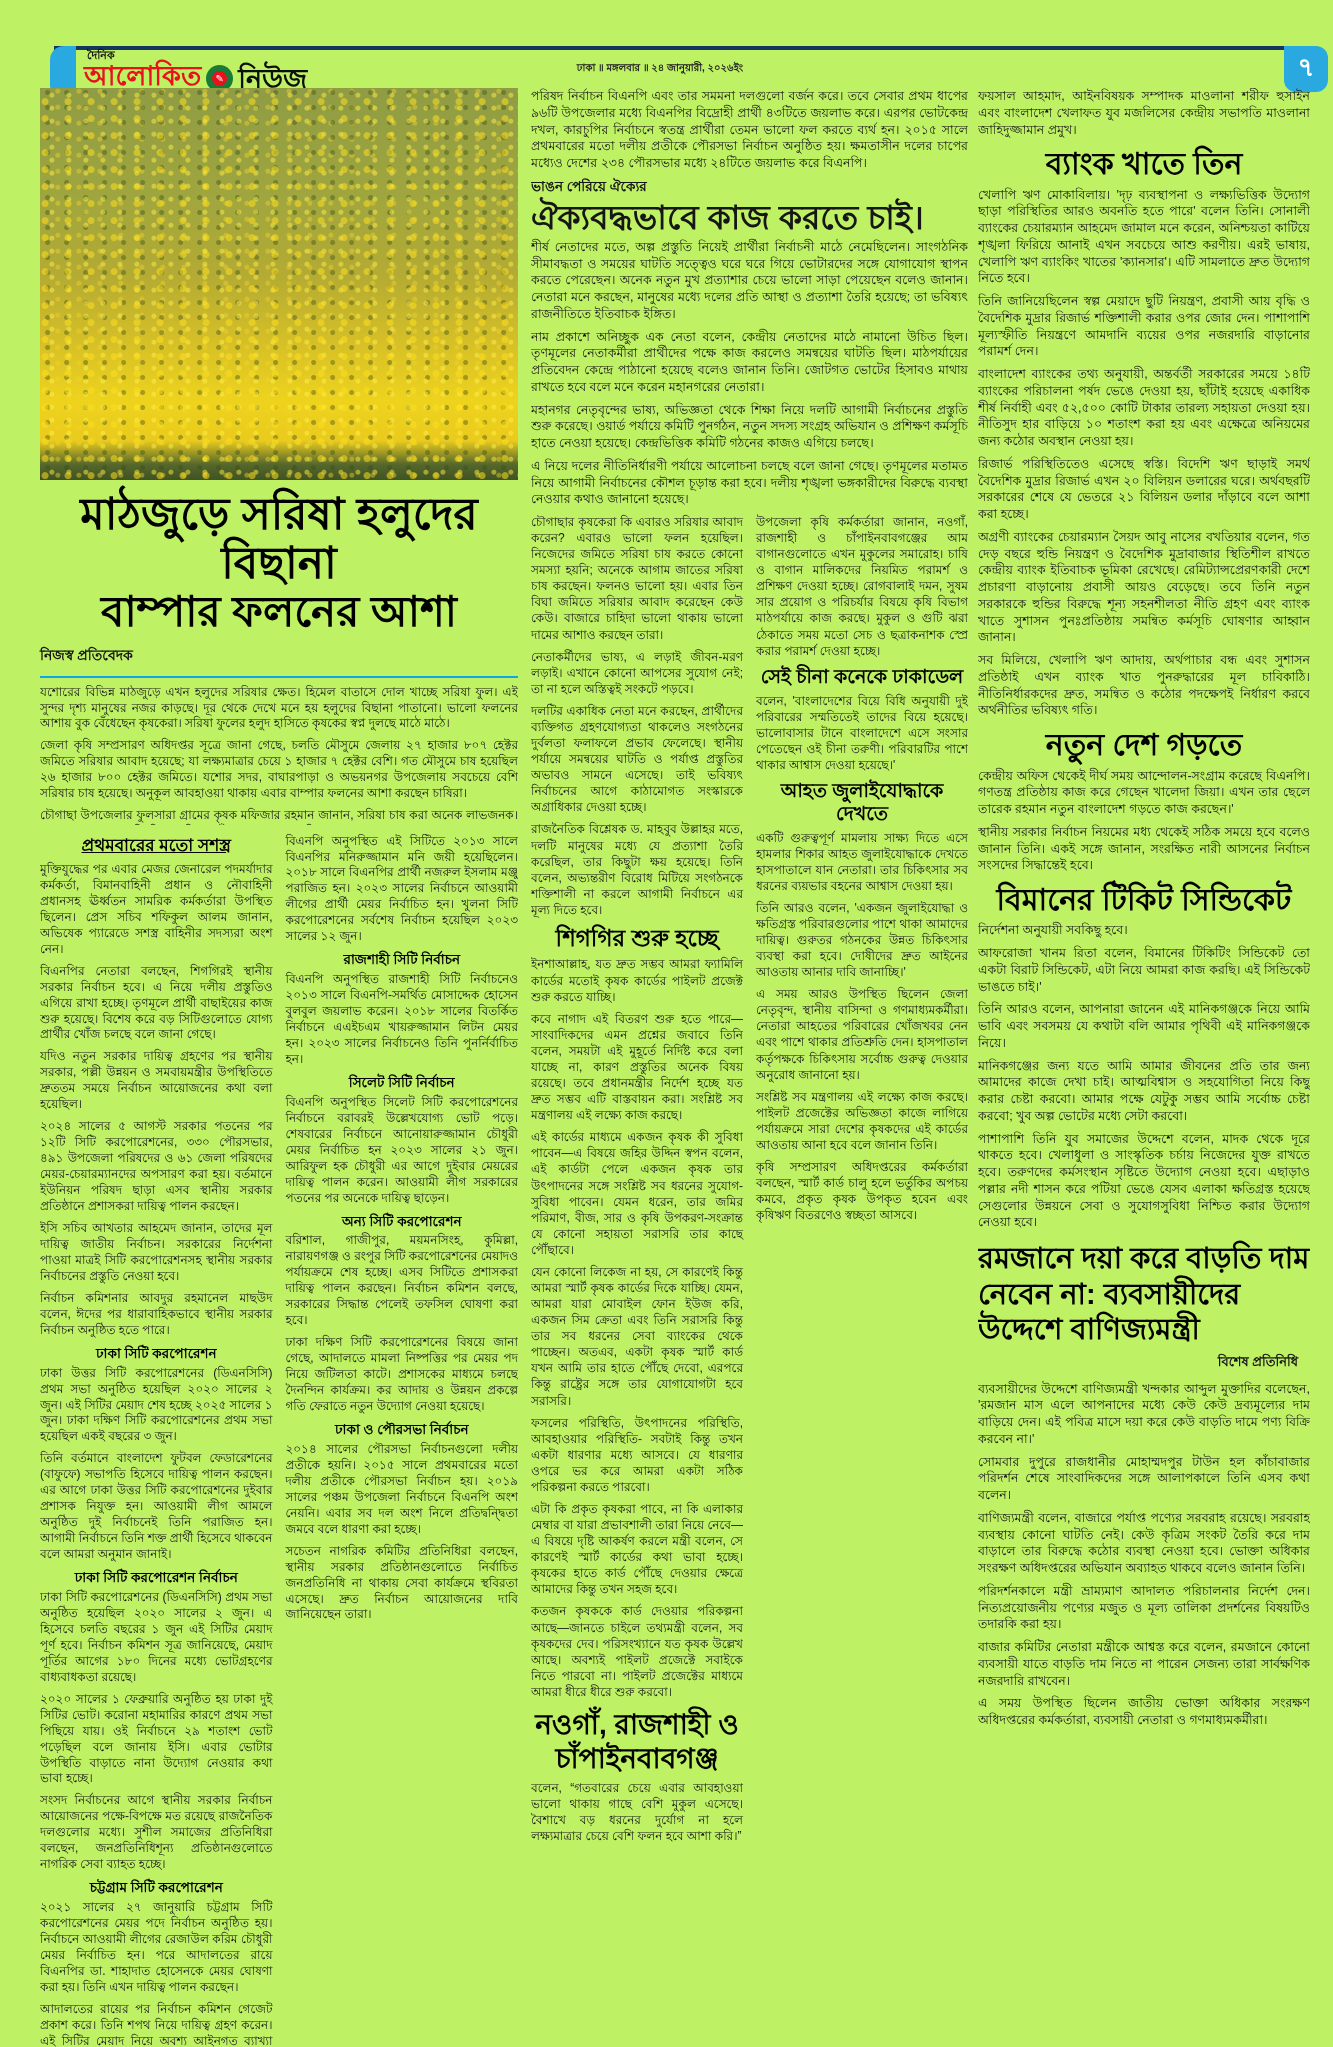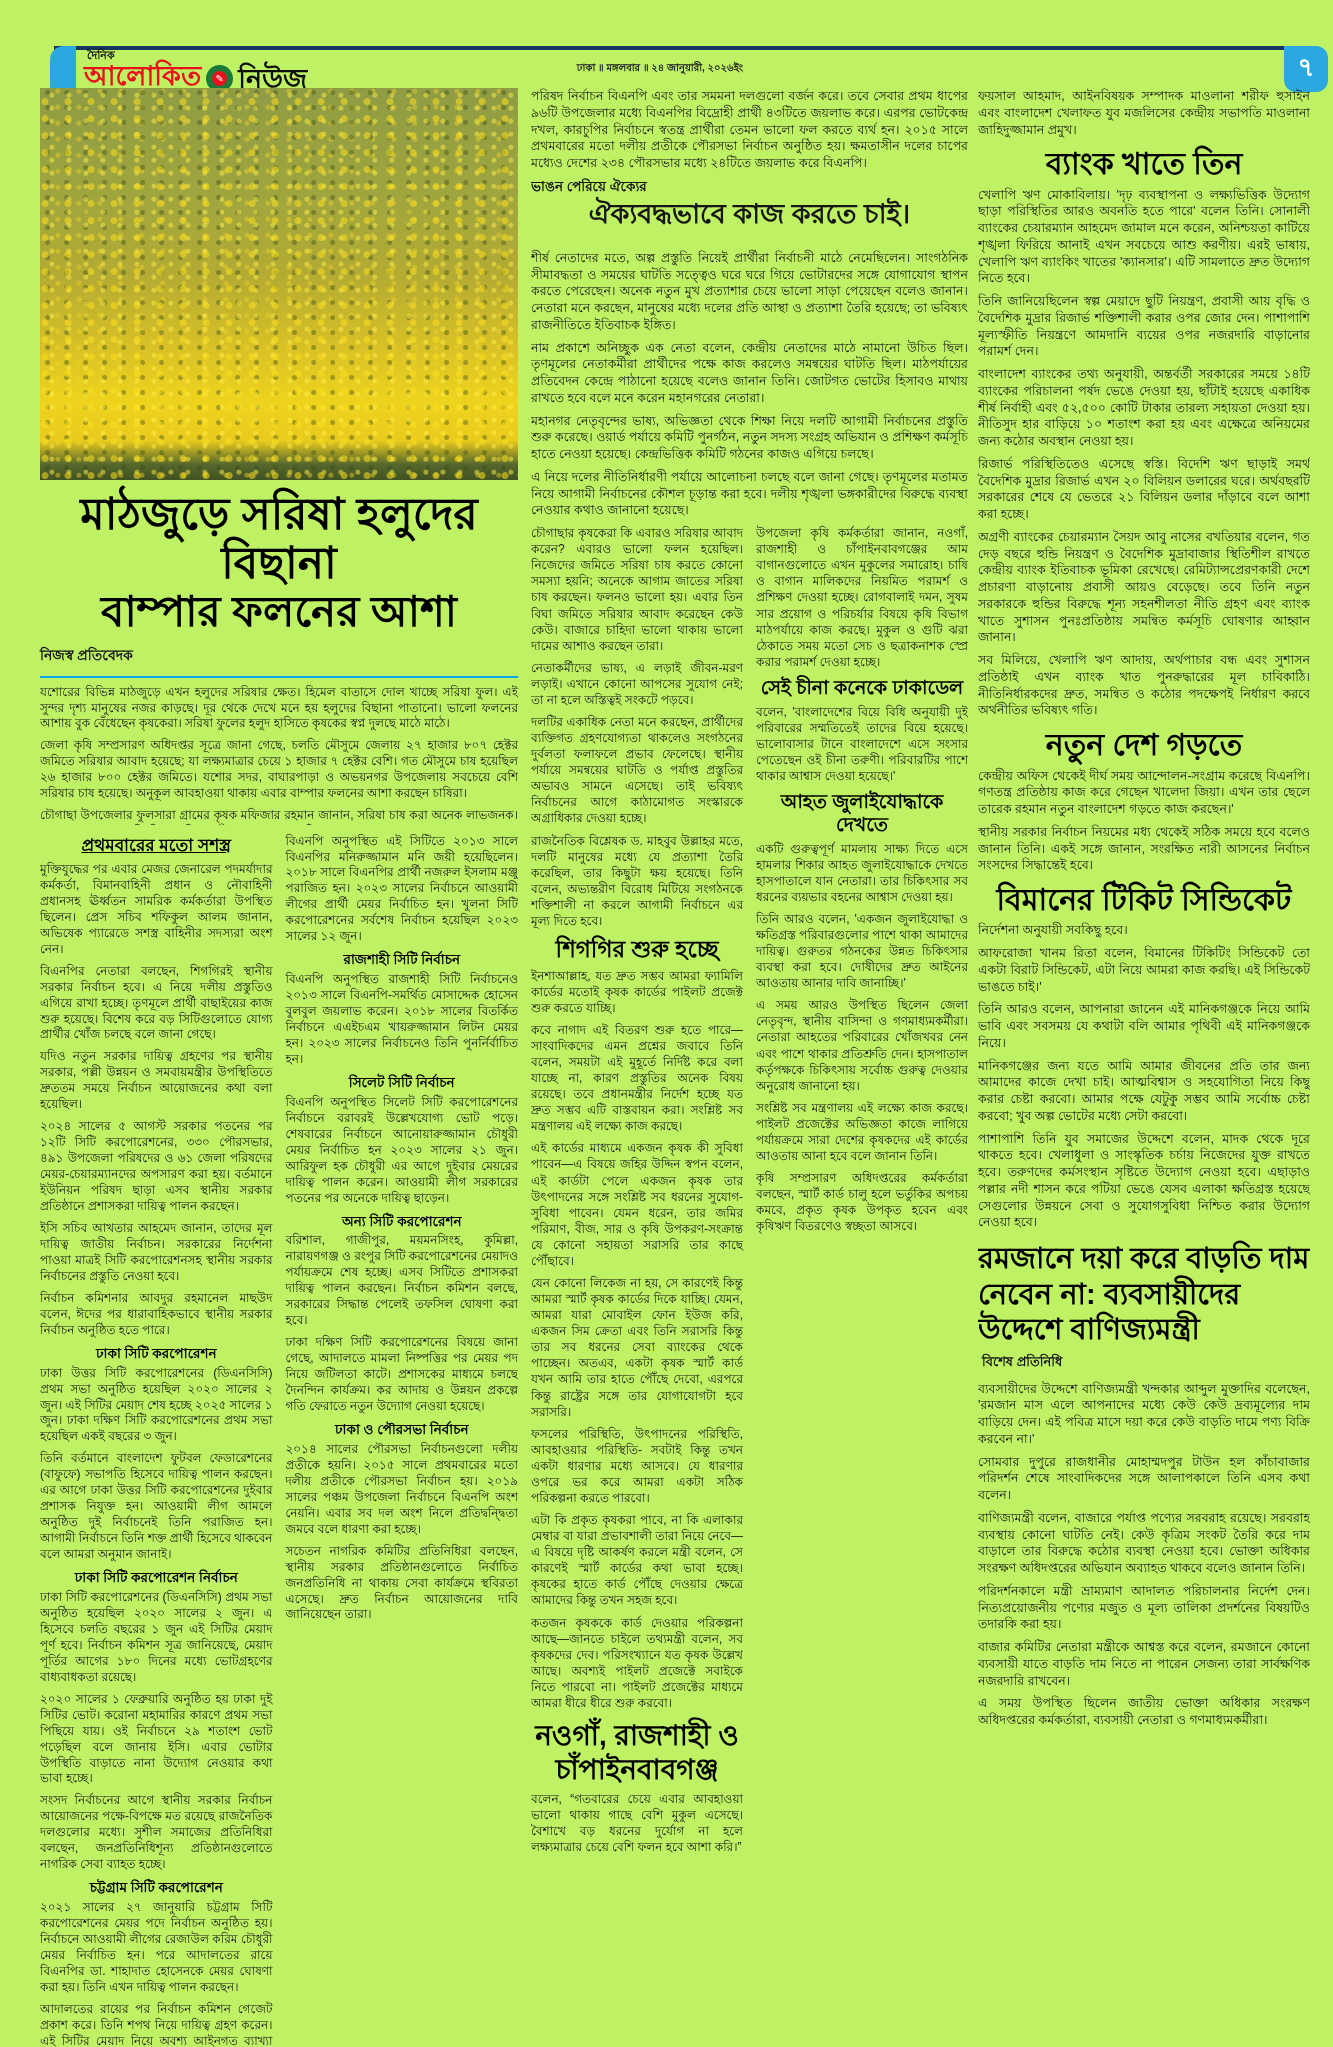--- a/index.html
+++ b/index.html
@@ -28,35 +28,35 @@
       radial-gradient(circle at 85% 20%, rgba(240,210,40,.45) 0 2px, transparent 3px) 0 0/21px 16px,
       linear-gradient(180deg,#8f9c44 0%,#a0a63e 28%,#b4ab33 48%,#d8c126 66%,#eed31d 80%,#e9ca1e 90%,#56682b 96%,#3f5222 100%);}
   .lead-headline{margin-top:9px;text-align:center;font-weight:800;color:#000;line-height:1.12;}
   .lead-h1{font-size:44px;display:block;}
   .lead-h2{font-size:42px;display:block;}
   .lead-byline{margin-top:9px;font-size:14px;font-weight:bold;border-bottom:2px solid #0ea5e9;padding-bottom:8px;}
   .lead-body{margin-top:7px;height:140px;overflow:hidden;font-size:12px;line-height:1.33;}
   .left-cols{margin-top:9px;height:1258px;overflow:hidden;column-count:2;column-gap:13px;column-fill:auto;font-size:12px;line-height:1.33;}
   
   .sec-mid{position:absolute;left:531px;top:88px;width:437px;height:1952px;overflow:hidden;font-size:12.5px;line-height:1.34;}
-  .mid-headline{font-size:27px;font-weight:800;text-align:center;margin:3px 0 20px;line-height:1.15;}
+  .mid-headline{font-size:33px;font-weight:800;text-align:left;margin:3px 0 2px;line-height:1.15;}
   .mid-cols{column-count:2;column-gap:13px;column-fill:auto;height:1480px;overflow:hidden;margin-top:4px;font-size:12px;}
   
   .sec-right{position:absolute;left:978px;top:88px;width:332px;height:1952px;overflow:hidden;font-size:12.5px;line-height:1.34;}
   
   .blk{break-inside:avoid-column;}
   .blk-p{text-align:justify;margin:0 0 6px;}
   .blk-h{font-size:30px;font-weight:800;text-align:center;line-height:1.18;margin:8px 0 5px;color:#000;}
   .blk-h3{font-size:29px;font-weight:800;text-align:left;line-height:1.22;margin:10px 0 6px;color:#000;}
   .blk-hw{font-size:28px;font-weight:800;text-align:center;line-height:1.2;margin:8px 0 5px;color:#000;}
   .blk-hm{font-size:23px;font-weight:800;text-align:center;line-height:1.2;margin:7px 0 4px;color:#000;}
   .blk-hsm{font-size:19px;font-weight:800;text-align:center;line-height:1.2;margin:7px 0 4px;color:#000;}
   .blk-hs{font-size:17px;font-weight:800;text-align:center;line-height:1.2;margin:2px 0 6px;color:#000;text-decoration:underline;}
   .blk-hss{font-size:13.5px;font-weight:800;text-align:center;margin:4px 0 3px;color:#000;}
-  .blk-by{font-size:13px;font-weight:bold;text-align:left;margin:2px 4px 10px;}
+  .blk-by{font-size:13px;font-weight:bold;text-align:right;margin:2px 12px 10px;}
   .blk-k{font-size:13.5px;font-weight:bold;text-align:left;margin:4px 0 0;}
 </style>
 </head>
 <body>
 
 <div class="page">
 
   <div>
     <div class="top-rule"></div>
     <div class="corner-tab"></div>

